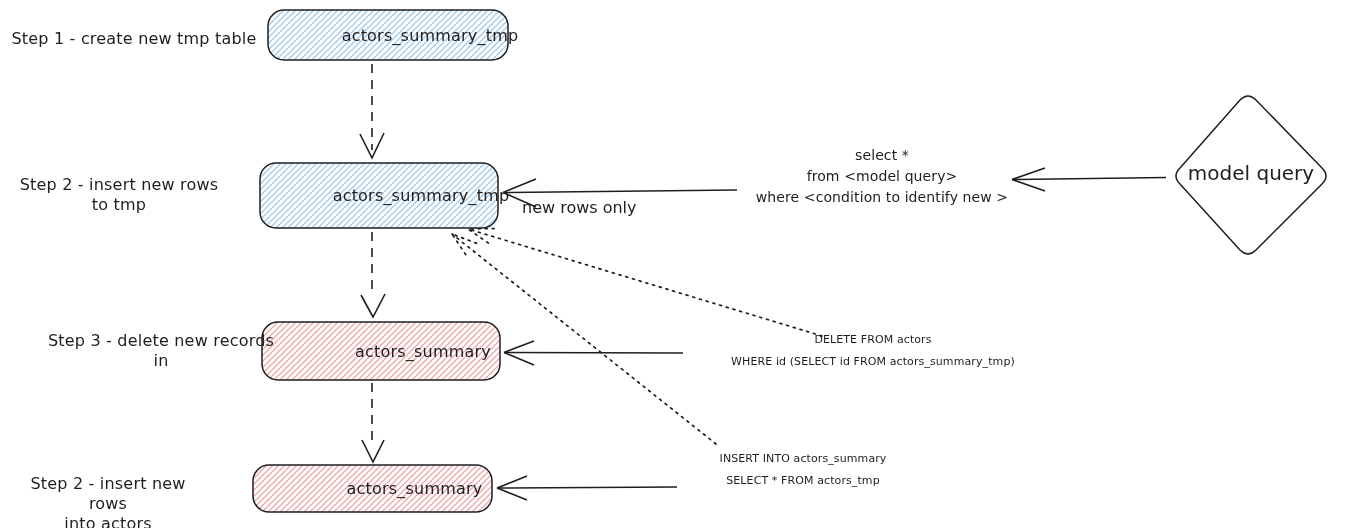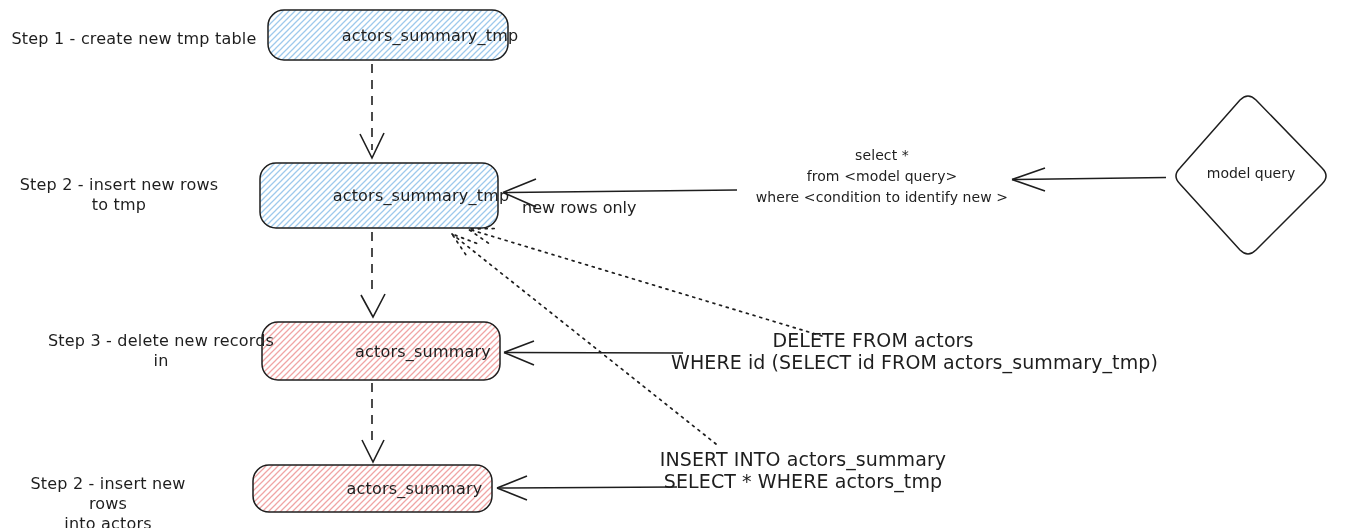--- a/index.html
+++ b/index.html
@@ -11,26 +11,26 @@
     color:#1e1e1e;
     overflow:hidden;
   }
   .shapes{position:absolute;left:0;top:0;width:1345px;height:528px;}
   .lbl{position:absolute;color:#1e1e1e;}
   .step-label{font-size:16px;line-height:20px;text-align:center;letter-spacing:.2px;}
   .node-label{
     display:flex;align-items:center;justify-content:center;
     font-size:16px;letter-spacing:.2px;white-space:nowrap;padding-left:42px;
   }
-  .sql{font-size:19px;line-height:22px;text-align:center;letter-spacing:.1px;white-space:nowrap;}
+  .sql{font-size:11px;line-height:22px;text-align:center;letter-spacing:.1px;white-space:nowrap;}
   .select-block{line-height:21px;font-size:14px;}
   .edge-label{font-size:16px;white-space:nowrap;}
   .diamond-label{
     display:flex;align-items:center;justify-content:center;
-    font-size:14px;white-space:nowrap;
+    font-size:20px;white-space:nowrap;
   }
   svg .ink{stroke:#1e1e1e;fill:none;stroke-width:1.6;}
   svg .dashed{stroke-dasharray:9 7;}
   svg .dotted{stroke-dasharray:2 5;stroke-linecap:round;stroke-width:1.7;}
   svg .nodeedge{stroke:#1e1e1e;stroke-width:1.5;}
 </style>
 </head>
 <body>
 
 <div class="canvas">
@@ -127,18 +127,18 @@
     <div>where &lt;condition to identify new &gt;</div>
   </div>
 
   <div class="lbl sql" style="left:671px;top:329px;width:404px;">
     <div>DELETE FROM actors</div>
     <div>WHERE id (SELECT id FROM actors_summary_tmp)</div>
   </div>
 
   <div class="lbl sql" style="left:653px;top:448px;width:300px;">
     <div>INSERT INTO actors_summary</div>
-    <div>SELECT * WHERE actors_tmp</div>
+    <div>SELECT * FROM actors_tmp</div>
   </div>
 
   <div class="lbl diamond-label" style="left:1172px;top:92px;width:158px;height:162px;">model query</div>
 
 </div>
 
 </body></html>

